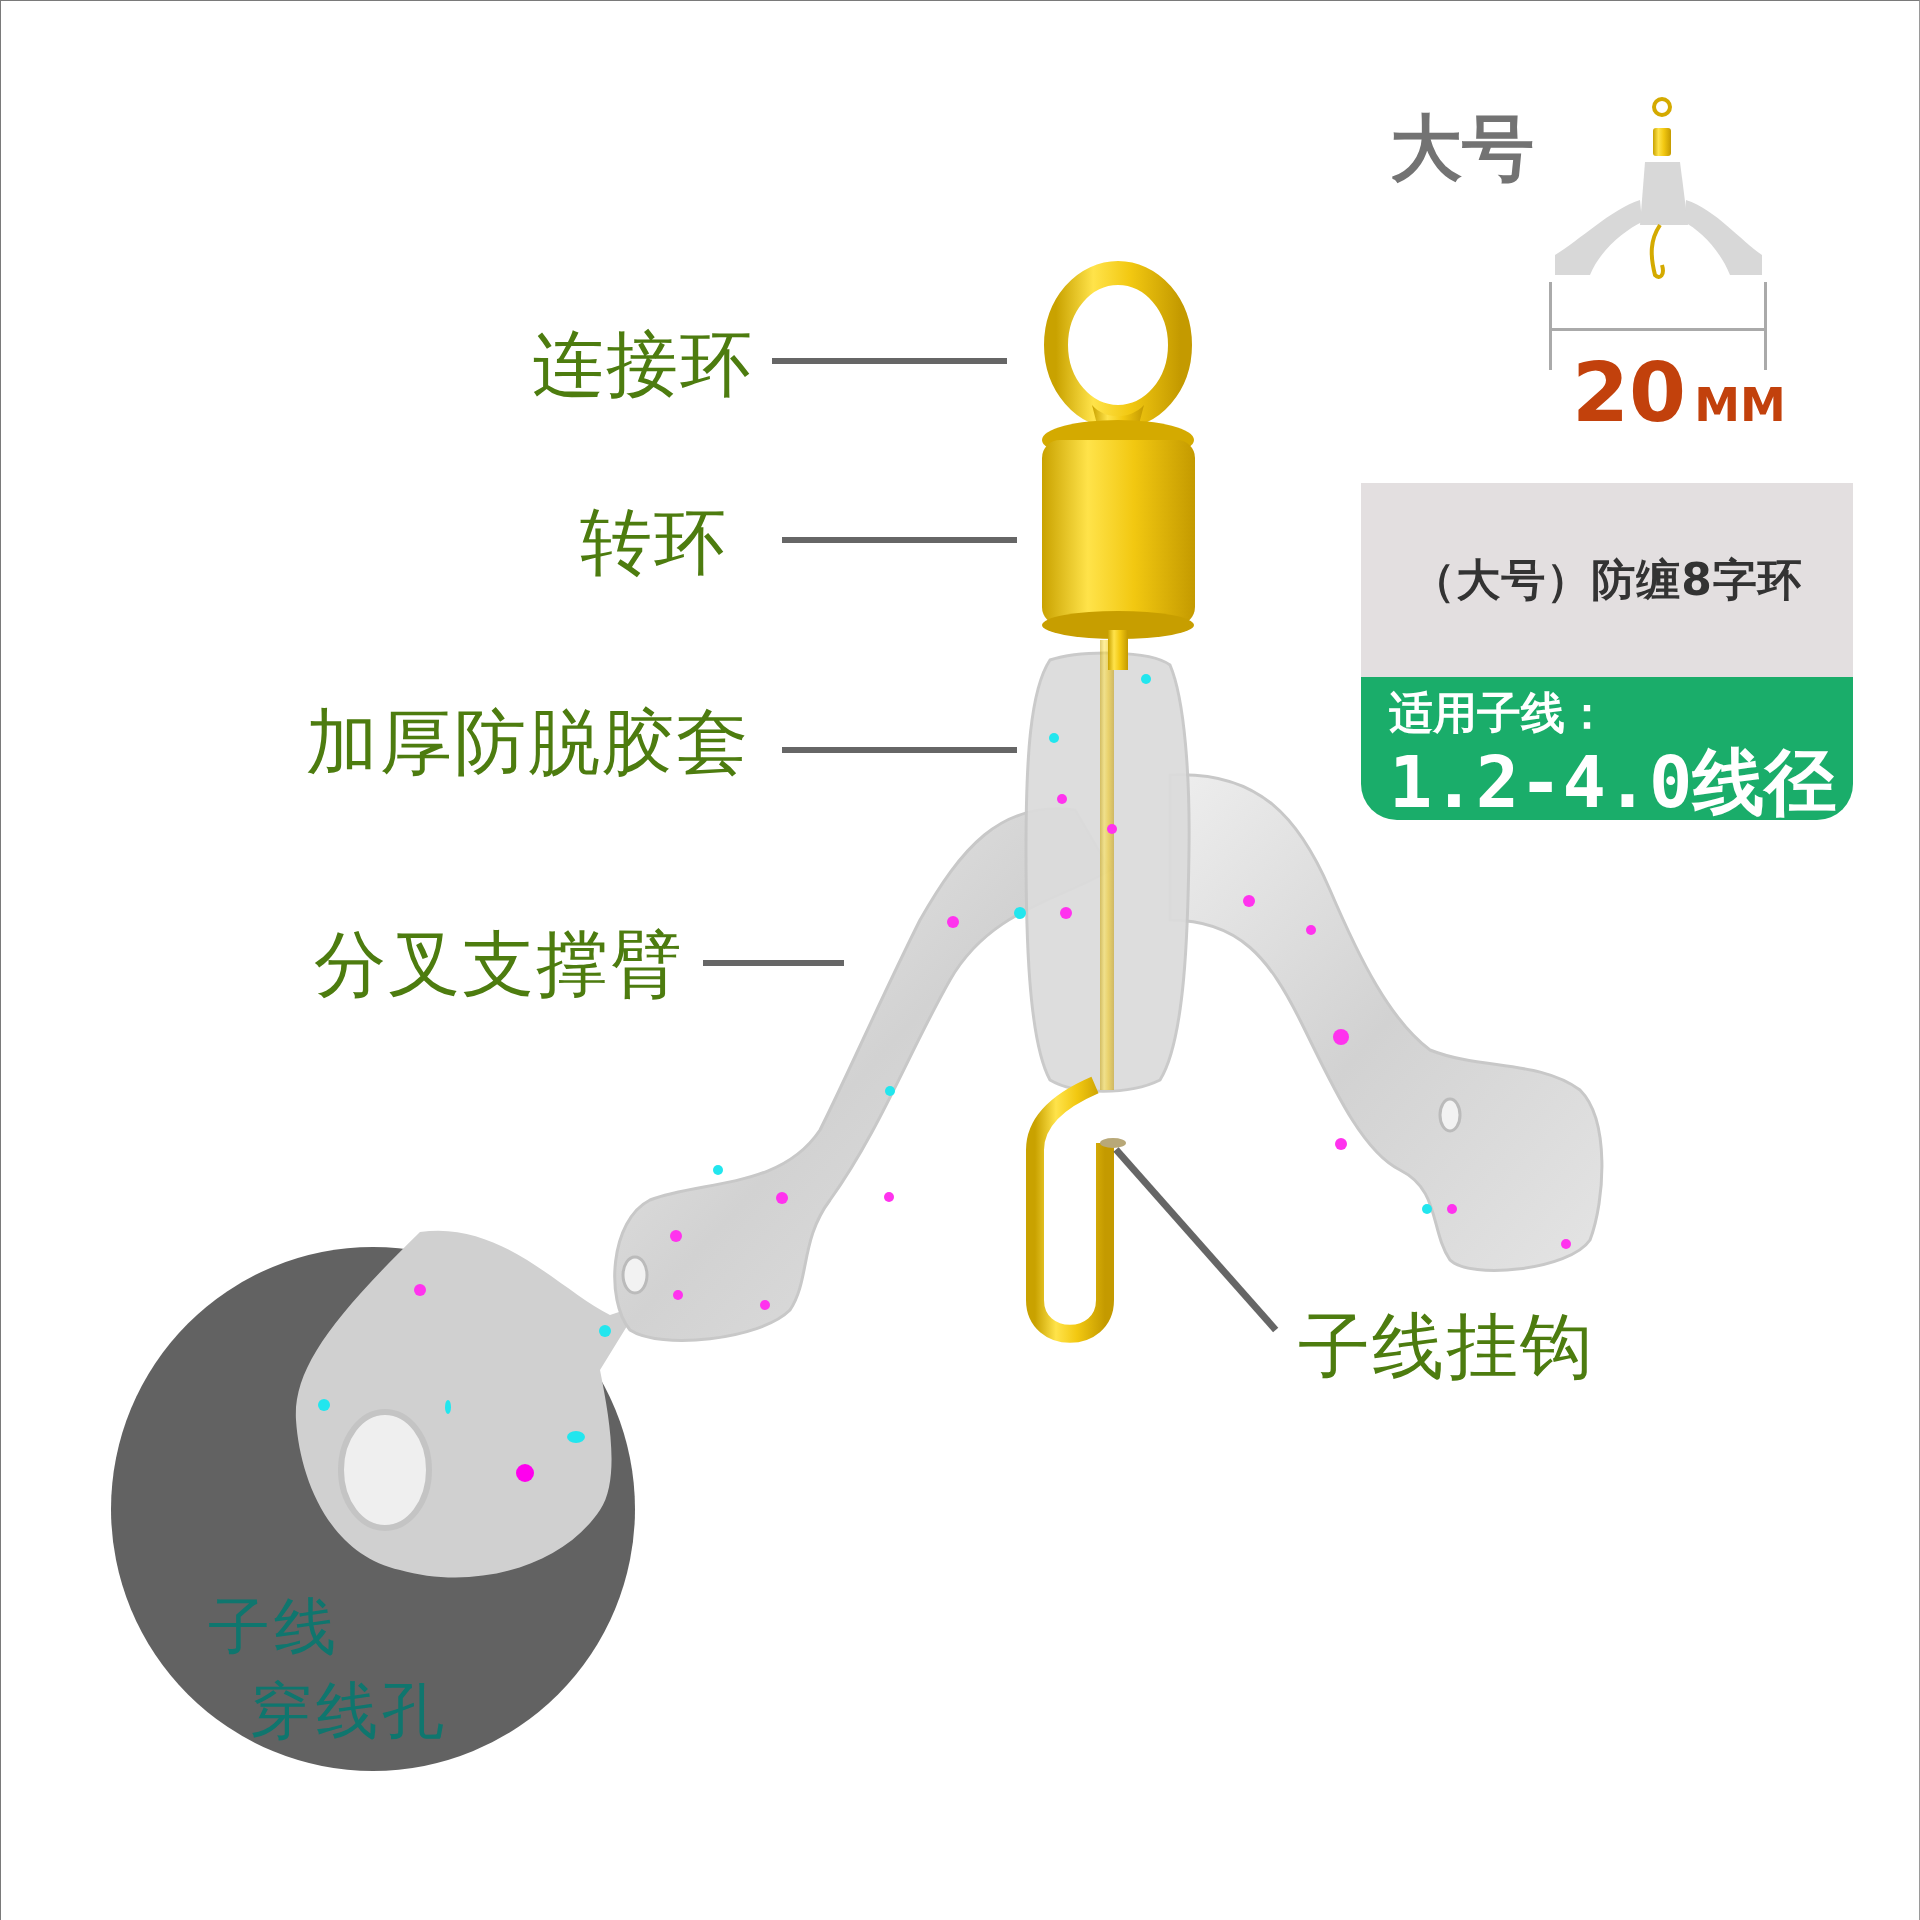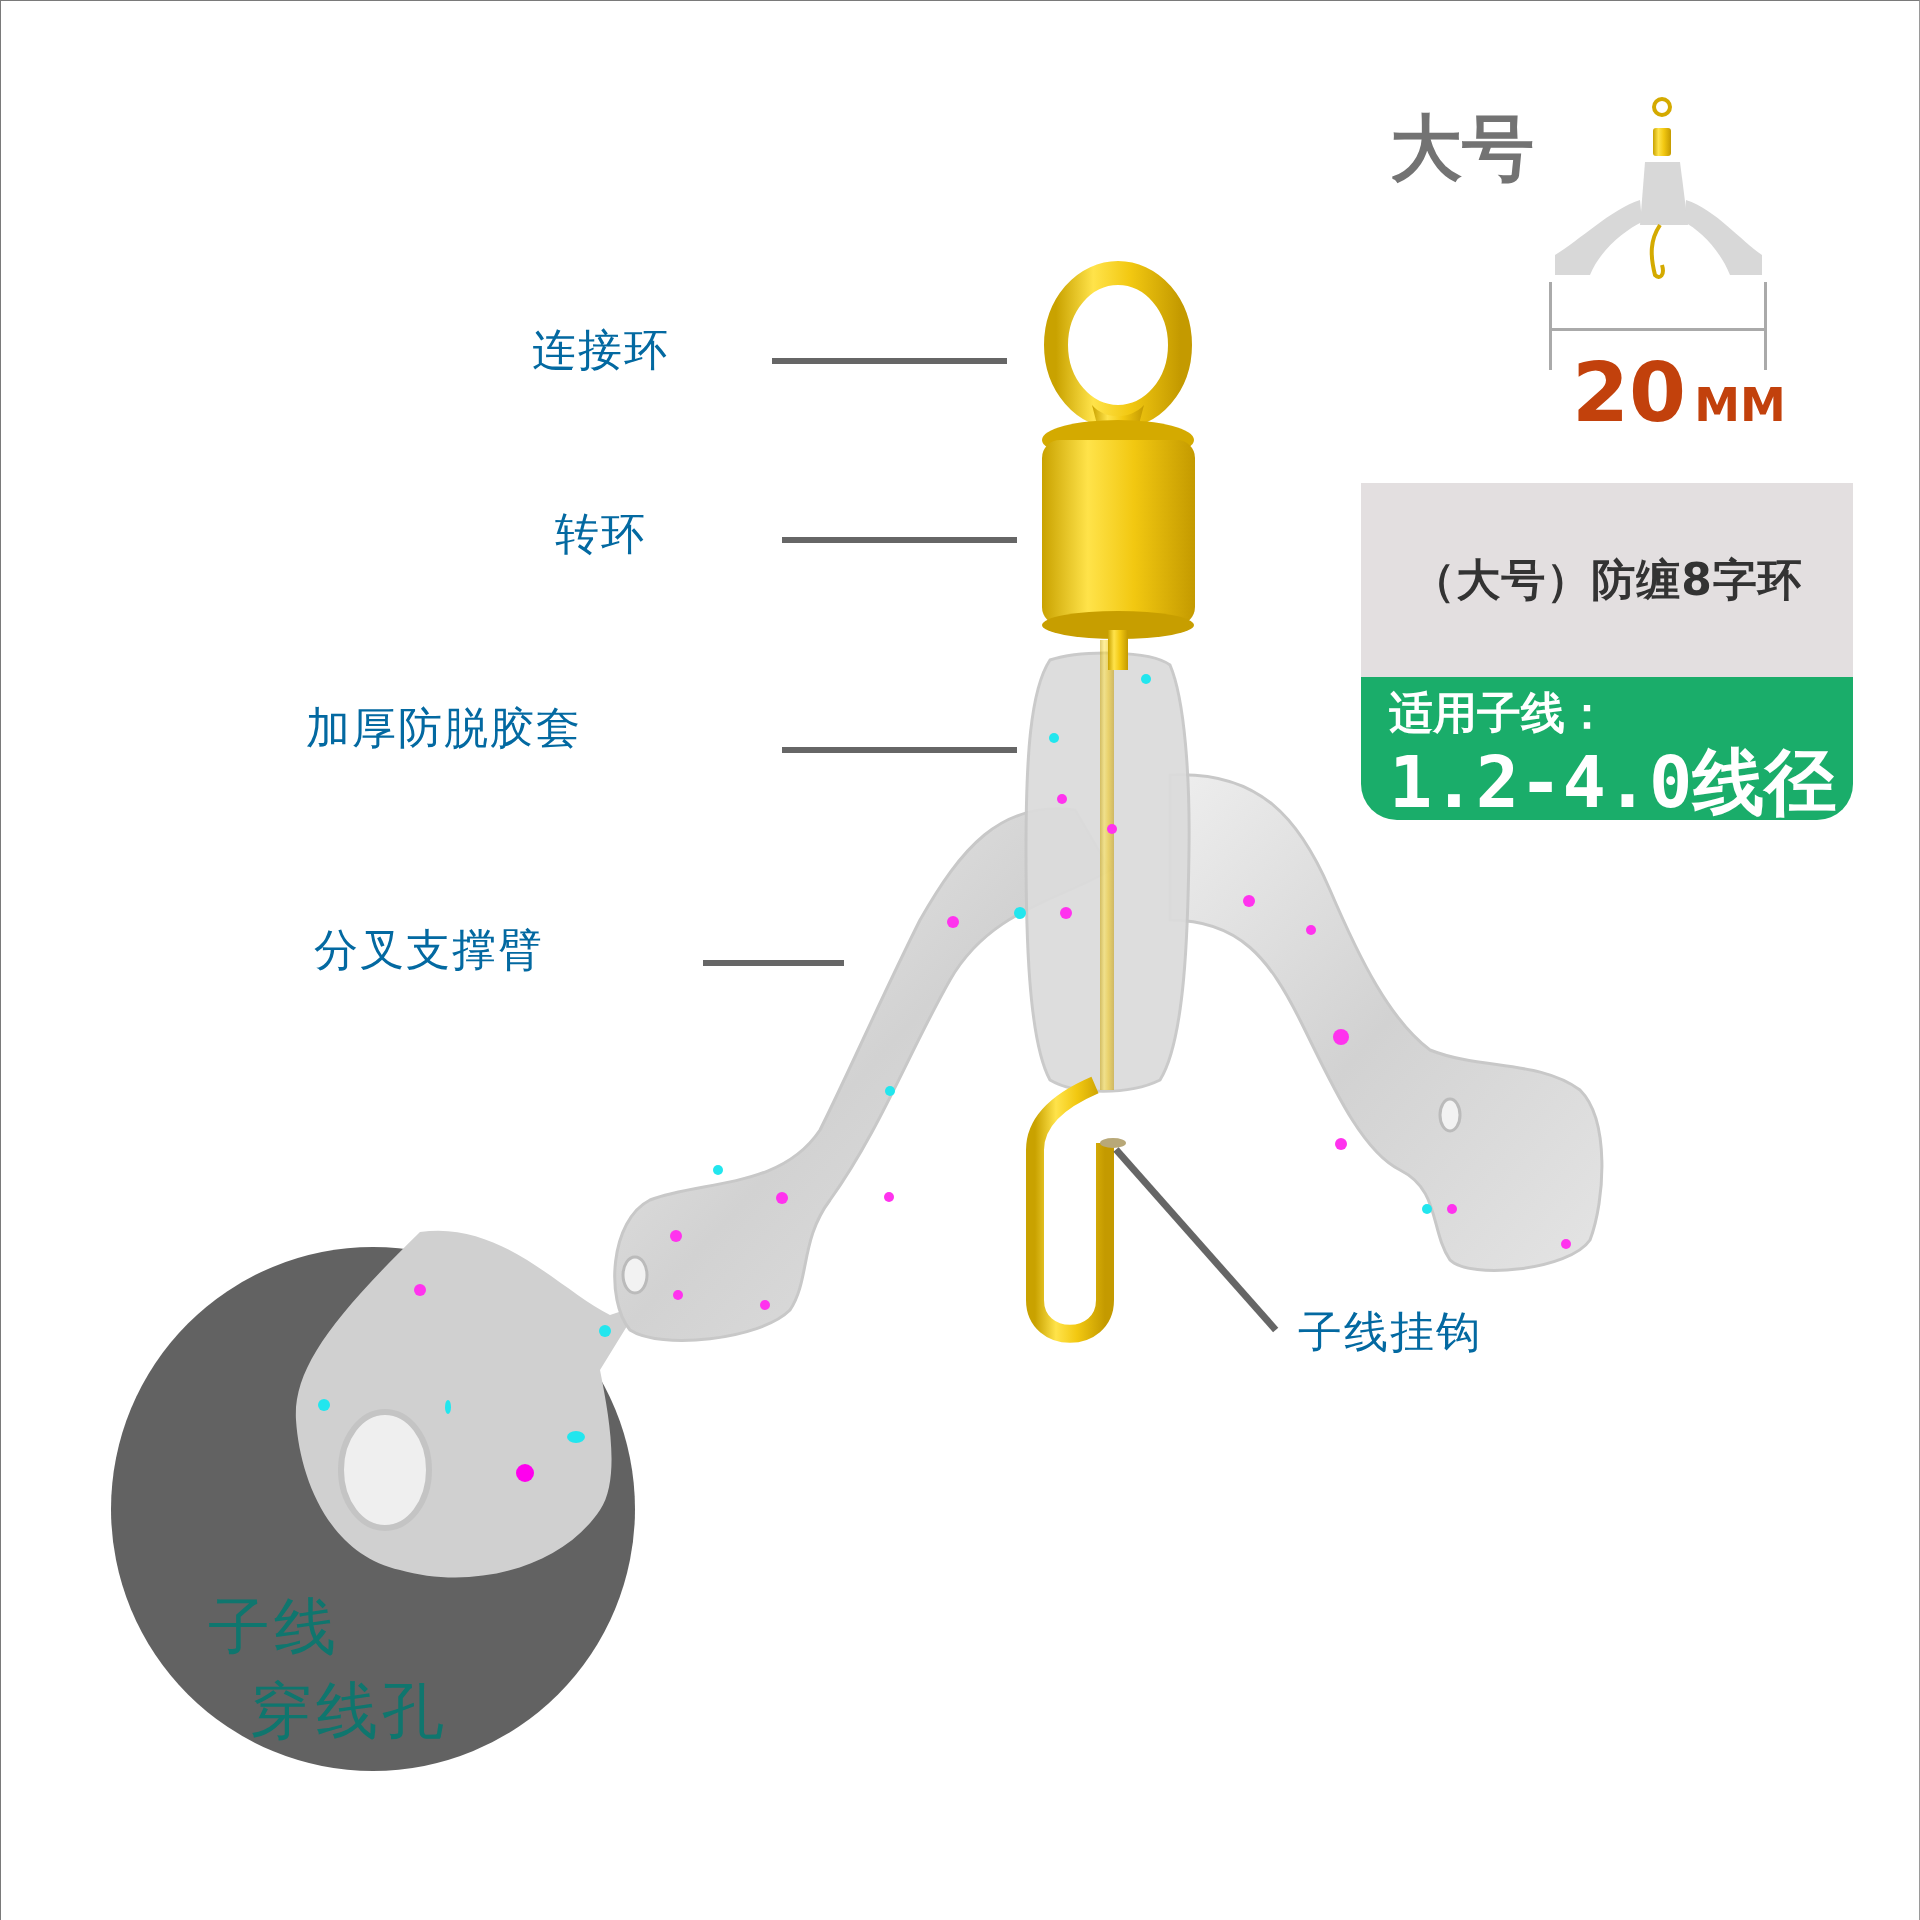--- a/index.html
+++ b/index.html
@@ -1,19 +1,19 @@
 <!DOCTYPE html>
 <html><head>
 <meta charset="utf-8">
 <style>
   html, body { margin:0; padding:0; }
   body { width:1920px; height:1920px; position:relative; background:#ffffff; overflow:hidden;
          font-family:"DejaVu Sans","Liberation Sans",sans-serif; }
   .frame { position:absolute; inset:0; border-top:1px solid #7a7a7a; border-left:1px solid #7a7a7a; border-right:1px solid #9a9a9a; pointer-events:none; }
-  .label { position:absolute; color:#0369a1; font-size:44px; line-height:1; white-space:nowrap; letter-spacing:2px; }
+  .label { position:absolute; color:#4d7c0f; font-size:72px; line-height:1; white-space:nowrap; letter-spacing:2px; }
   .leader { position:absolute; height:6px; background:#666666; }
   .diag-leader { position:absolute; height:7px; background:#666666; transform-origin:0 50%; }
   svg.abs { position:absolute; left:0; top:0; }
   .size-title { position:absolute; left:1390px; top:112px; font-size:72px; color:#737373; line-height:1; font-weight:bold; }
   .dim-text { position:absolute; left:1572px; top:352px; color:#c2410c; font-weight:bold; line-height:1; white-space:nowrap; }
   .dim-text .num { font-size:82px; }
   .dim-text .unit { font-size:46px; margin-left:8px; }
   .spec-box { position:absolute; left:1361px; top:483px; width:492px; height:337px; border-radius:0 0 36px 36px; overflow:hidden; }
   .spec-top { height:194px; background:#e3dfe0; display:flex; align-items:center; justify-content:center; }
   .spec-top span { font-size:44px; color:#333333; letter-spacing:1px; font-weight:bold; }
@@ -122,21 +122,21 @@
   <g>
     <rect x="1549" y="282" width="3" height="88" fill="#aaaaaa"></rect>
     <rect x="1764" y="282" width="3" height="88" fill="#aaaaaa"></rect>
     <rect x="1552" y="328" width="212" height="3" fill="#aaaaaa"></rect>
   </g>
 </svg>
 
 <div class="label" style="left:532px; top:328px;">连接环</div>
 <div class="leader" style="left:772px; top:358px; width:235px;"></div>
 
-<div class="label" style="left:555px; top:512px;">转环</div>
+<div class="label" style="left:580px; top:512px;font-family:Liberation Mono, monospace;">转环</div>
 <div class="leader" style="left:782px; top:537px; width:235px;"></div>
 
 <div class="label" style="left:306px; top:706px;">加厚防脱胶套</div>
 <div class="leader" style="left:782px; top:747px; width:235px;"></div>
 
 <div class="label" style="left:314px; top:928px;">分叉支撑臂</div>
 <div class="leader" style="left:703px; top:960px; width:141px;"></div>
 
 <div class="diag-leader" style="left:1116px; top:1146px; width:241px; transform:rotate(48.5deg);"></div>
 <div class="label" style="left:1298px; top:1310px;">子线挂钩</div>

